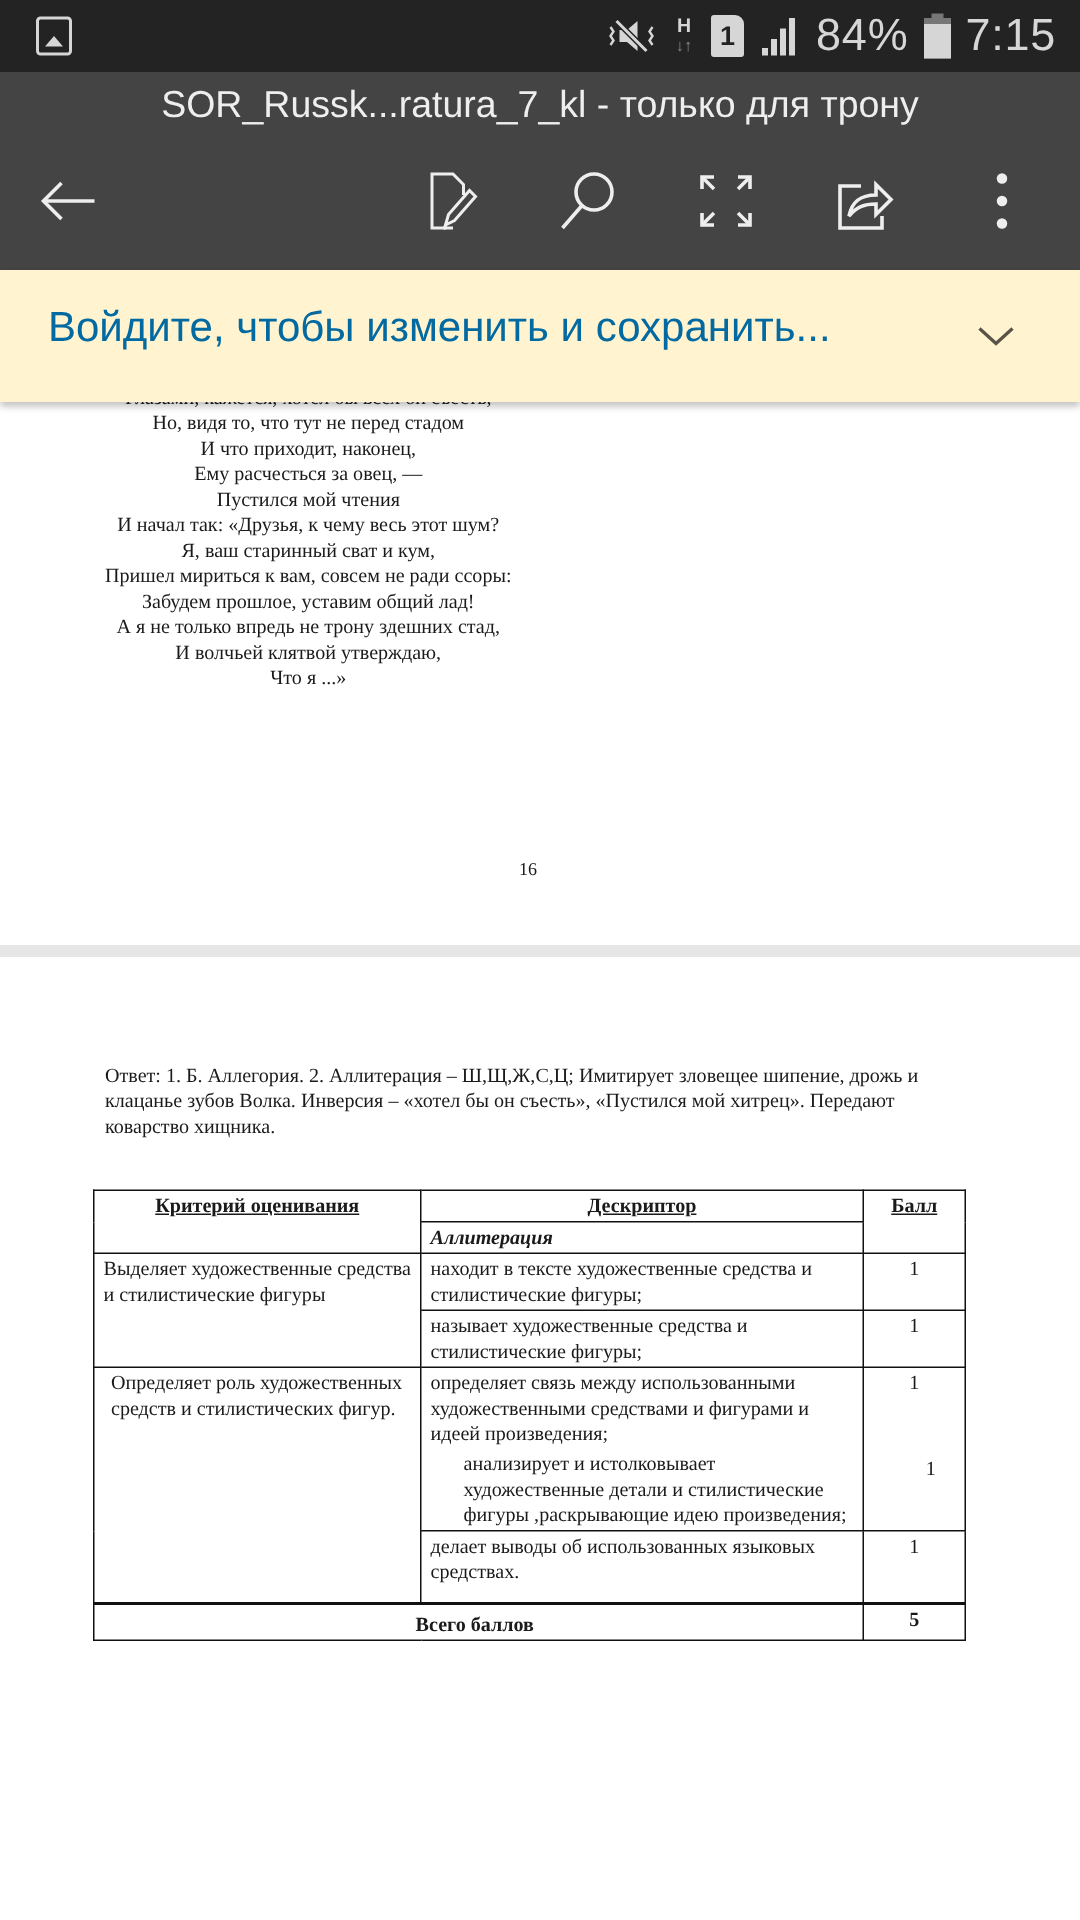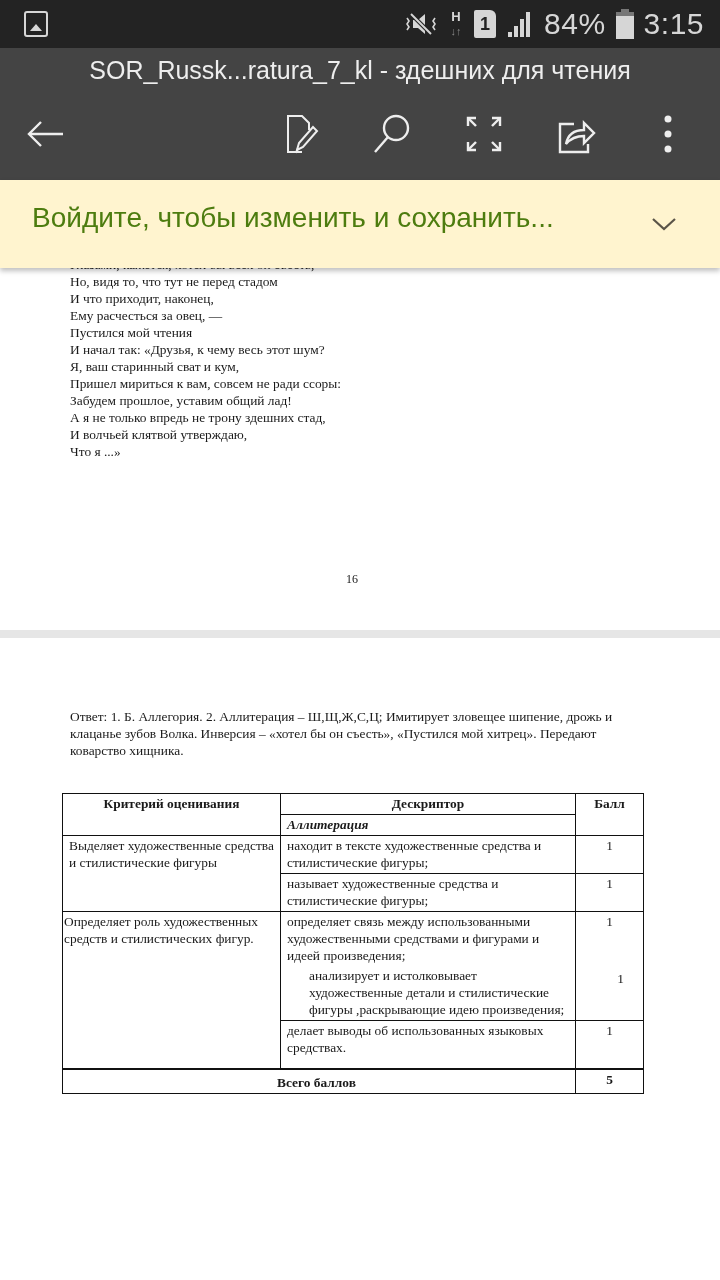--- a/index.html
+++ b/index.html
@@ -24,39 +24,39 @@
     .battery-text, .time-text { font-size: 30px; color: #d6d6d6; letter-spacing: 0.5px; }
 
     
     .app-bar { position: absolute; left: 0; top: 48px; width: 720px; height: 132px; background: #444444; }
     .doc-title { position: absolute; left: 0; top: 8px; width: 720px; text-align: center; color: #eeeeee; font-size: 25px; }
     .toolbar-btn { position: absolute; top: 64px; width: 48px; height: 44px; display: flex; align-items: center; justify-content: center; }
     .toolbar-btn svg { stroke: #eeeeee; fill: none; stroke-width: 2.4; }
 
     
     .banner { position: absolute; left: 0; top: 180px; width: 720px; height: 88px; background: #fff4cf; box-shadow: 0 3px 5px rgba(0,0,0,0.25); z-index: 5; }
-    .banner-text { position: absolute; left: 32px; top: 22px; font-size: 28px; color: #4d7c0f; }
+    .banner-text { position: absolute; left: 32px; top: 22px; font-size: 28px; color: #0369a1; }
     .banner-chevron { position: absolute; right: 36px; top: 28px; width: 40px; height: 32px; display: flex; align-items: center; justify-content: center; }
 
     
     .doc { position: absolute; left: 0; top: 180px; width: 720px; height: 1100px; overflow: hidden; background: #ffffff; }
     .serif { font-family: "Liberation Serif", serif; color: #1a1a1a; }
     .poem { position: absolute; left: 70px; top: 76px; font-size: 13.4px; line-height: 17px; }
-    .poem div { white-space: nowrap; }
+    .poem div { white-space: nowrap; text-align: center; }
     .page-number { position: absolute; left: 346px; top: 392px; font-size: 12px; }
     .page-gap { position: absolute; left: 0; top: 450px; width: 720px; height: 8px; background: #e6e6e6; }
 
     .answer { position: absolute; left: 70px; top: 528px; width: 560px; font-size: 13.4px; line-height: 17px; }
 
     table.rubric { position: absolute; left: 62px; top: 613px; width: 582px; border-collapse: collapse; font-size: 13.4px; line-height: 17px; }
     table.rubric td, table.rubric th { border: 1.5px solid #111; vertical-align: top; padding: 1px 6px 2px 6px; text-align: left; font-weight: normal; }
-    table.rubric th { text-align: center; font-weight: bold; }
+    table.rubric th { text-align: center; font-weight: bold; text-decoration: underline; }
     table.rubric .score { text-align: center; width: 68px; }
     table.rubric .crit { width: 218px; }
-    table.rubric .crit2 { padding-left: 1px; padding-right: 1px; }
+    table.rubric .crit2 { padding-left: 11px; padding-right: 1px; }
     table.rubric .sub { font-weight: bold; font-style: italic; }
     table.rubric .total-label { font-weight: bold; padding-left: 1px; padding-top: 4px; padding-bottom: 2px; }
     table.rubric .total-score { font-weight: bold; text-align: center; }
     table.rubric .no-bottom { border-bottom: none; }
     table.rubric .no-top { border-top: none; padding-left: 28px; }
     table.rubric tr.total td { border-top: 2.5px solid #111; text-align: center; }
   </style>
 </head>
 <body>
 
@@ -86,26 +86,26 @@
         <rect x="14" y="9" width="4" height="18" fill="#d6d6d6"></rect>
         <rect x="20" y="2" width="4" height="25" fill="#d6d6d6"></rect>
       </svg>
     </span>
     <span class="battery-text">84%</span>
     <span class="sb-icon battery-icon">
       <span class="cap"></span>
       <span class="body"></span>
       <span class="fill" id="battery-fill" style="height: 22.68px;"></span>
     </span>
-    <span class="time-text">3:15</span>
+    <span class="time-text">7:15</span>
   </div>
 </div>
 
 <div class="app-bar">
-  <div class="doc-title">SOR_Russk...ratura_7_kl - здешних для чтения</div>
+  <div class="doc-title">SOR_Russk...ratura_7_kl - только для трону</div>
 
   <div class="toolbar-btn" style="left:22px;">
     <svg width="40" height="30" viewBox="0 0 40 30">
       <line x1="3" y1="15" x2="37" y2="15"></line>
       <polyline points="15,3 3,15 15,27"></polyline>
     </svg>
   </div>
 
   <div class="toolbar-btn" style="left:278px;">
     <svg width="40" height="44" viewBox="0 0 40 44">

